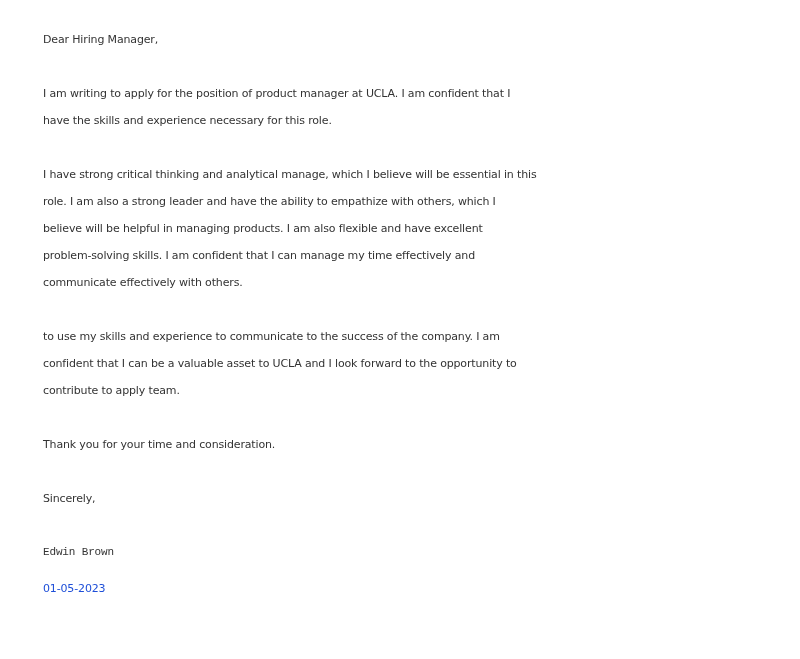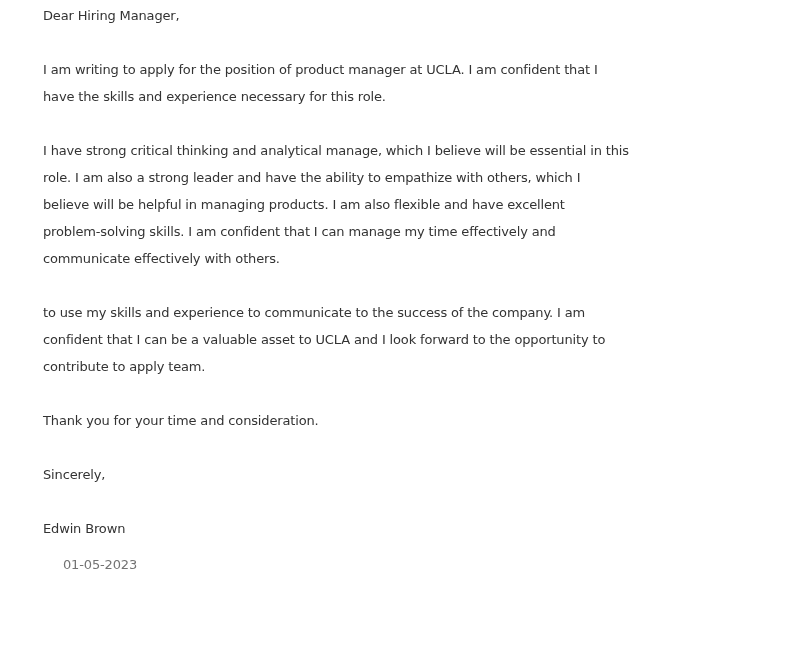--- a/index.html
+++ b/index.html
@@ -1,25 +1,25 @@
 <!DOCTYPE html>
 <html><head>
 <meta charset="utf-8">
 <style>
   html, body { margin: 0; padding: 0; background: #ffffff; }
   body { width: 800px; height: 659px; overflow: hidden; position: relative; }
   .doc {
-    position: absolute; left: 43px; top: 2px; width: 740px;
+    position: absolute; left: 43px; top: 26px; width: 740px;
     font-family: "DejaVu Sans", sans-serif;
-    font-size: 13px; color: #333333; letter-spacing: -0.15px;
+    font-size: 11px; color: #333333; letter-spacing: -0.15px;
   }
   .line { height: 27px; line-height: 27px; white-space: nowrap; }
   .para { margin-bottom: 27px; }
-  .date { color: #737373; text-decoration: none; cursor: pointer; margin-left: 20px; }
-  .sig { margin-bottom: 9px; }
+  .date { color: #1d4ed8; text-decoration: none; cursor: pointer; }
+  .sig { margin-bottom: 9px; font-family: Liberation Mono, monospace; }
 </style>
 </head>
 <body>
 
 <div class="doc">
   <div class="para">
     <div class="line">Dear Hiring Manager,</div>
   </div>
 
   <div class="para">

